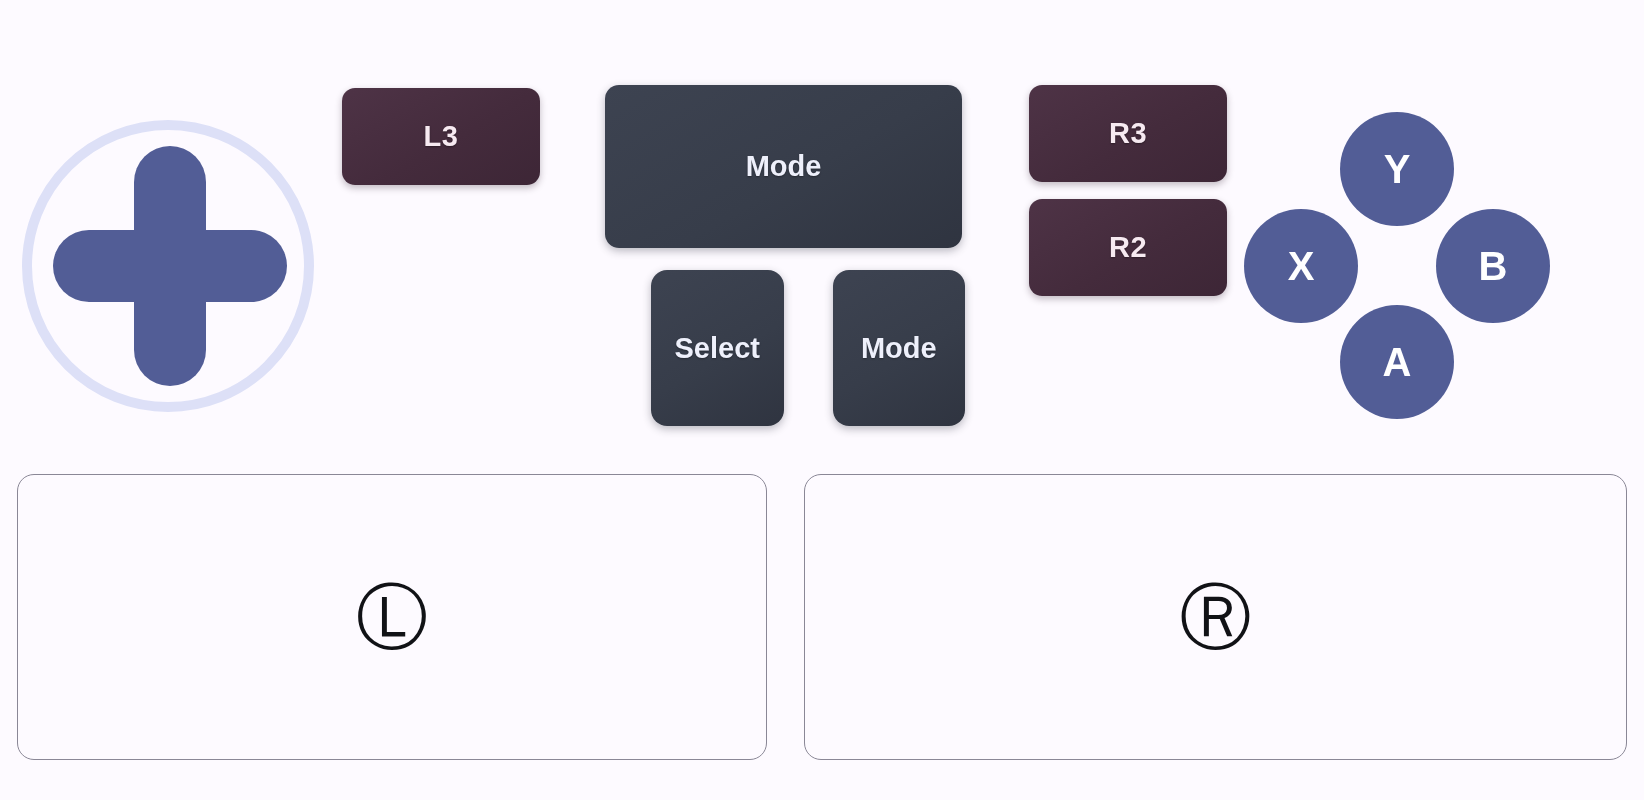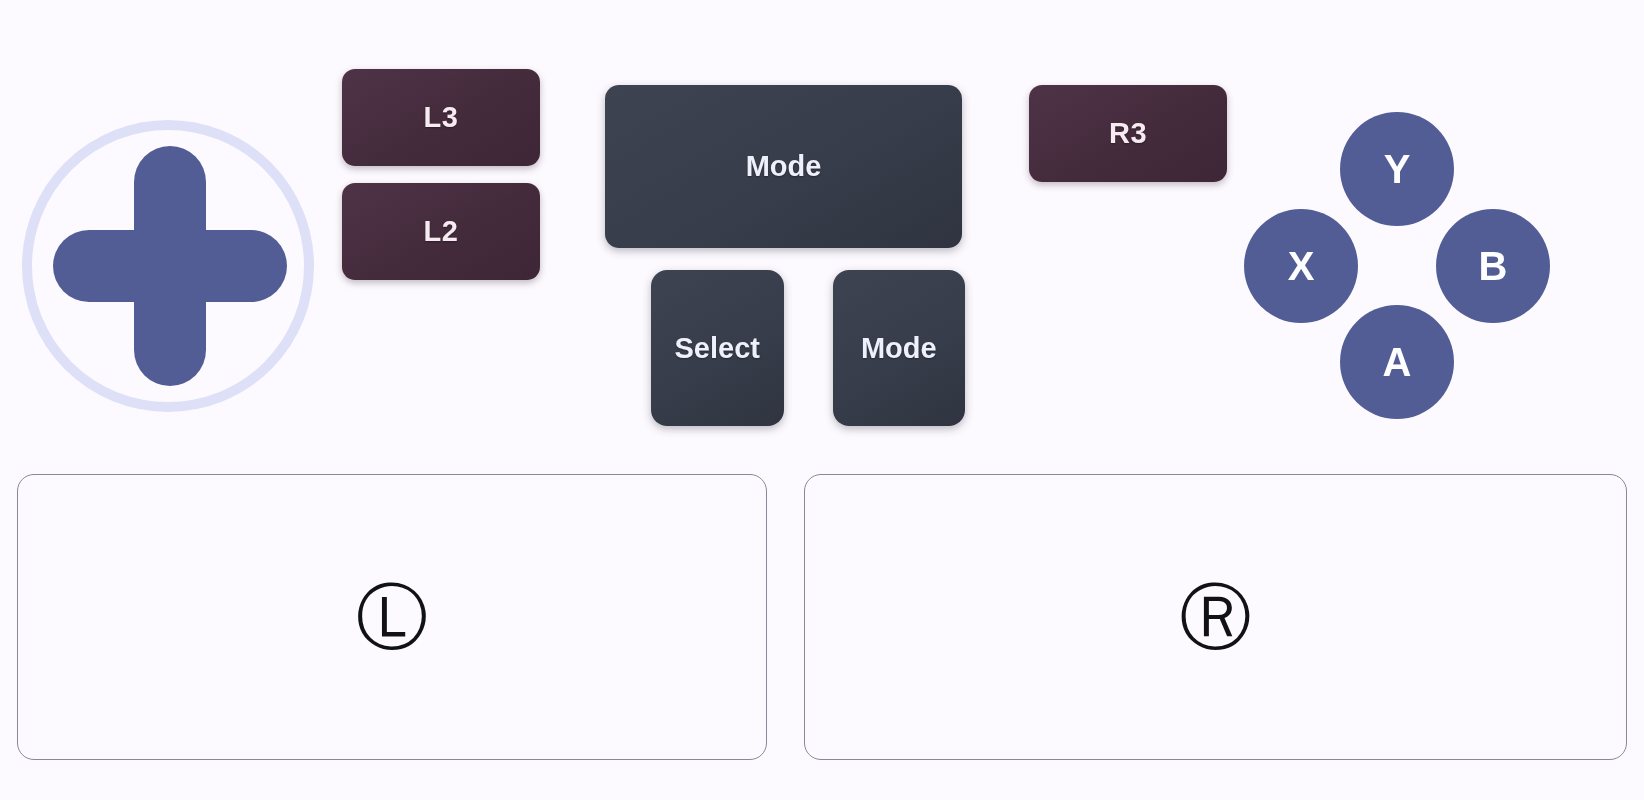--- a/index.html
+++ b/index.html
@@ -65,21 +65,21 @@
     border-radius: 36px;
   }
 
   
   .col {
     position: absolute;
     display: flex;
     flex-direction: column;
     gap: 17px;
   }
-  .col-left  { left: 342px; top: 69px; }
+  .col-left  { left: 342px; top: 88px; }
   .col-right { left: 1029px; top: 85px; justify-content: center; }
 
   .shoulder-btn {
     width: 198px;
     height: 97px;
     border-radius: 13px;
     background: linear-gradient(150deg, #4e3346 0%, #442b3c 55%, #3d2636 100%);
     color: #f7eaf1;
     font-size: 29px;
     font-weight: bold;
@@ -196,33 +196,33 @@
   <div class="dpad-wrap">
     <div class="dpad-ring"></div>
     <div class="dpad-cross">
       <div class="dpad-bar vert"></div>
       <div class="dpad-bar horz"></div>
     </div>
   </div>
 
   <div class="col col-left">
     <div class="shoulder-btn">L3</div>
-    <div class="shoulder-btn">L2</div>
   </div>
 
   <div class="center-group">
     <div class="mode-btn">Mode</div>
     <div class="ss-row">
       <div class="ss-btn">Select</div>
       <div class="ss-btn">Mode</div>
     </div>
   </div>
 
   <div class="col col-right">
     <div class="shoulder-btn">R3</div>
+    <div class="shoulder-btn">R2</div>
   </div>
 
   <div class="face-wrap">
     <div class="face-btn face-y">Y</div>
     <div class="face-btn face-x">X</div>
     <div class="face-btn face-b">B</div>
     <div class="face-btn face-a">A</div>
   </div>
 
   <div class="pad pad-left">

